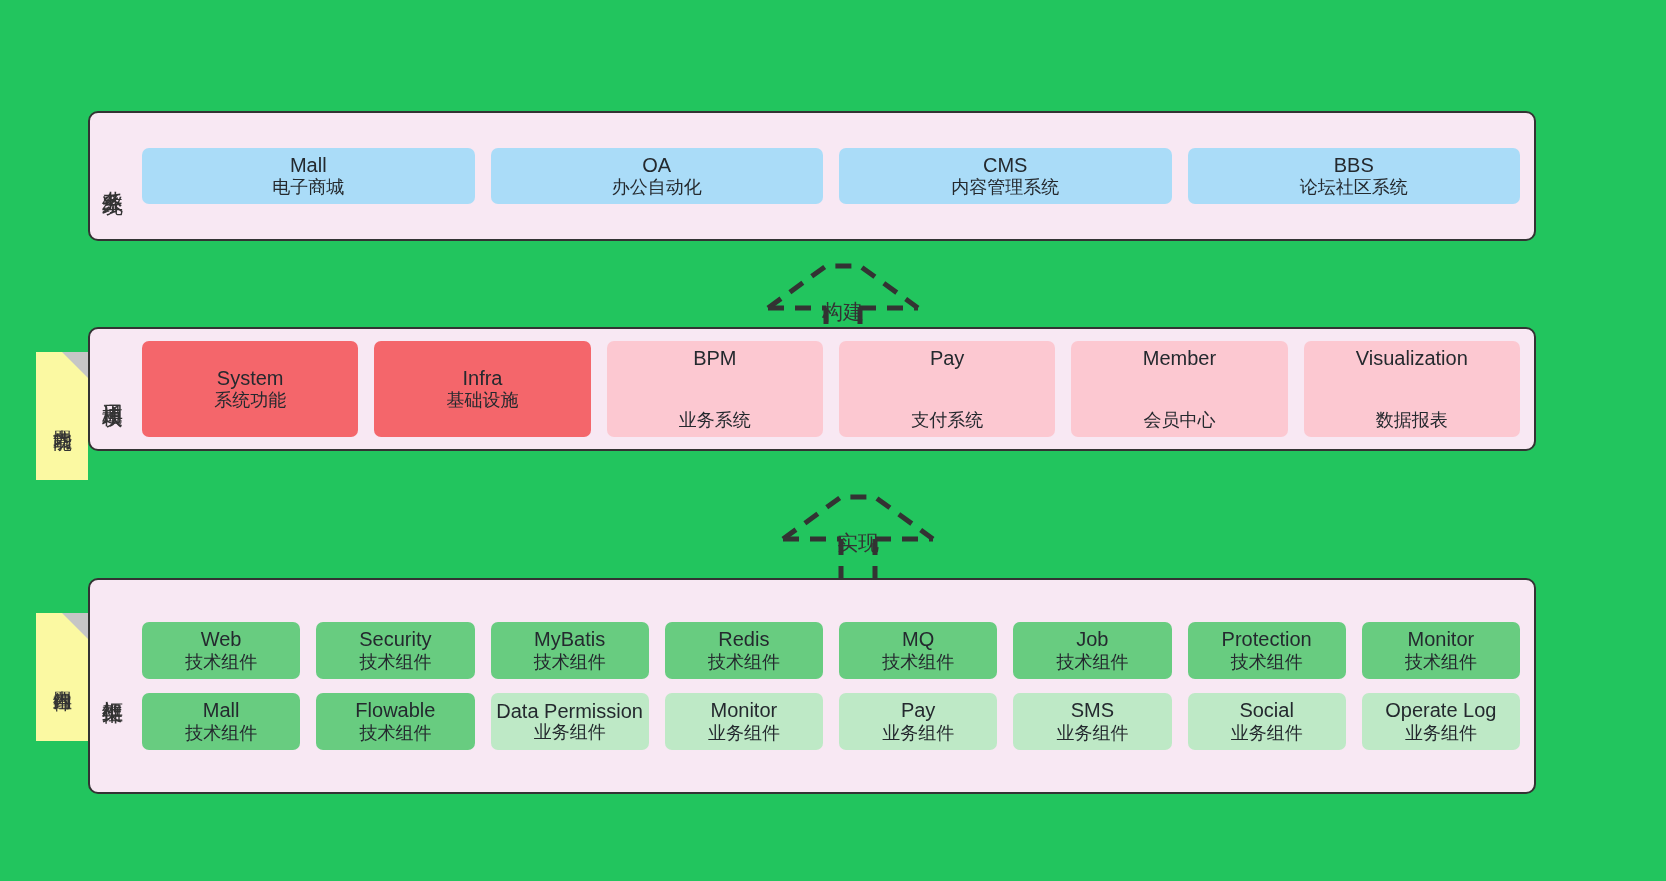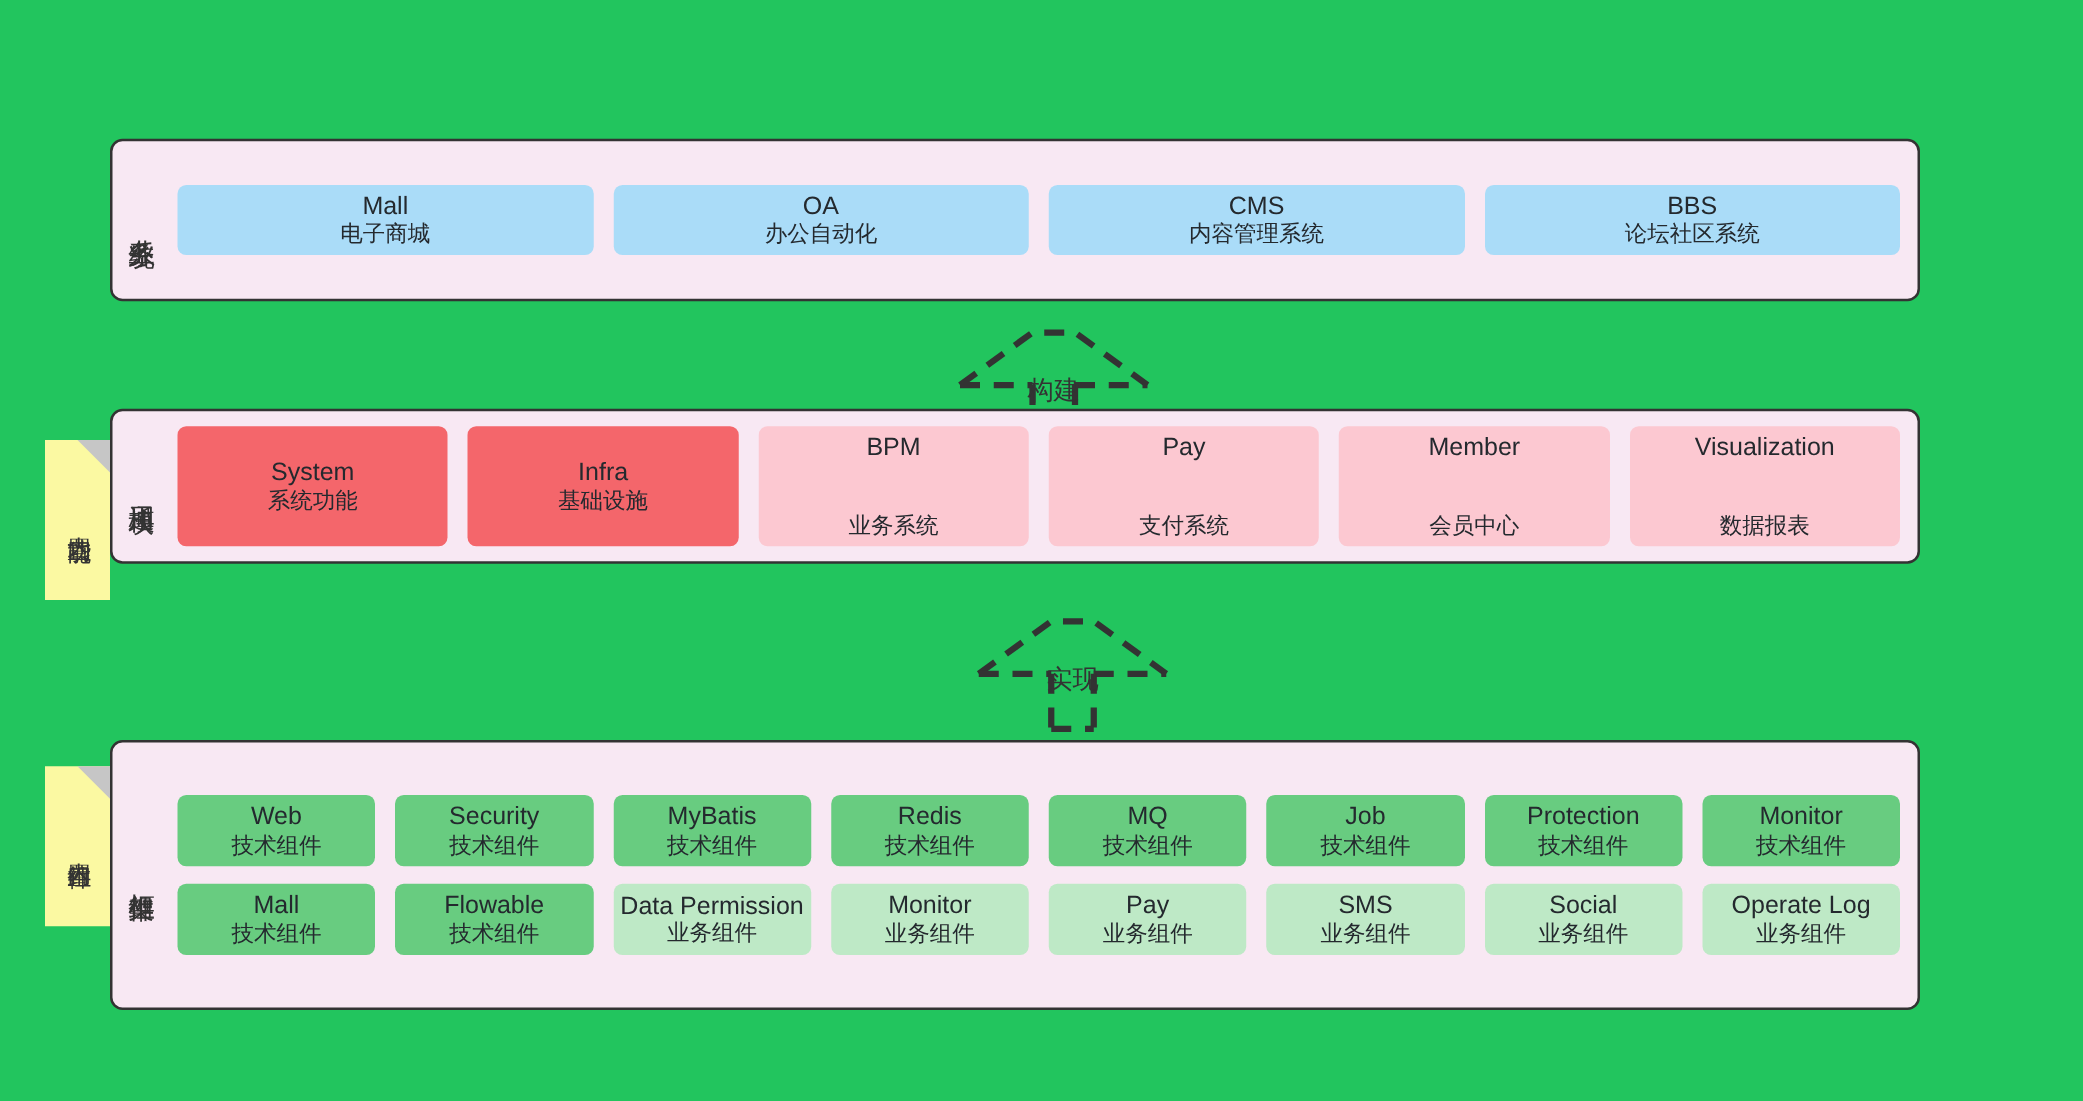--- a/index.html
+++ b/index.html
@@ -204,21 +204,21 @@
       <polyline points="73,96 107,96" fill="none" stroke="#333333" stroke-width="5" stroke-dasharray="16,11"></polyline>
     </svg>
     <div class="conn-label">实现</div>
   </div>
 
   <div class="sticky" id="note-framework" style="left:36px; top:613px; width:52px; height:128px;">
     <span class="fold"></span>
     <span>内置组件</span>
   </div>
 
-  <div class="layer" id="layer-framework" style="left:88px; top:592px; width:1448px; height:216px;">
+  <div class="layer" id="layer-framework" style="left:88px; top:578px; width:1448px; height:216px;">
     <div class="layer-title">框架组件</div>
     <div class="layer-body">
 
       <div class="row">
         <div class="cell c-green">
           <span class="t-en">Web</span>
           <span class="t-cn">技术组件</span>
         </div>
         <div class="cell c-green">
           <span class="t-en">Security</span>

